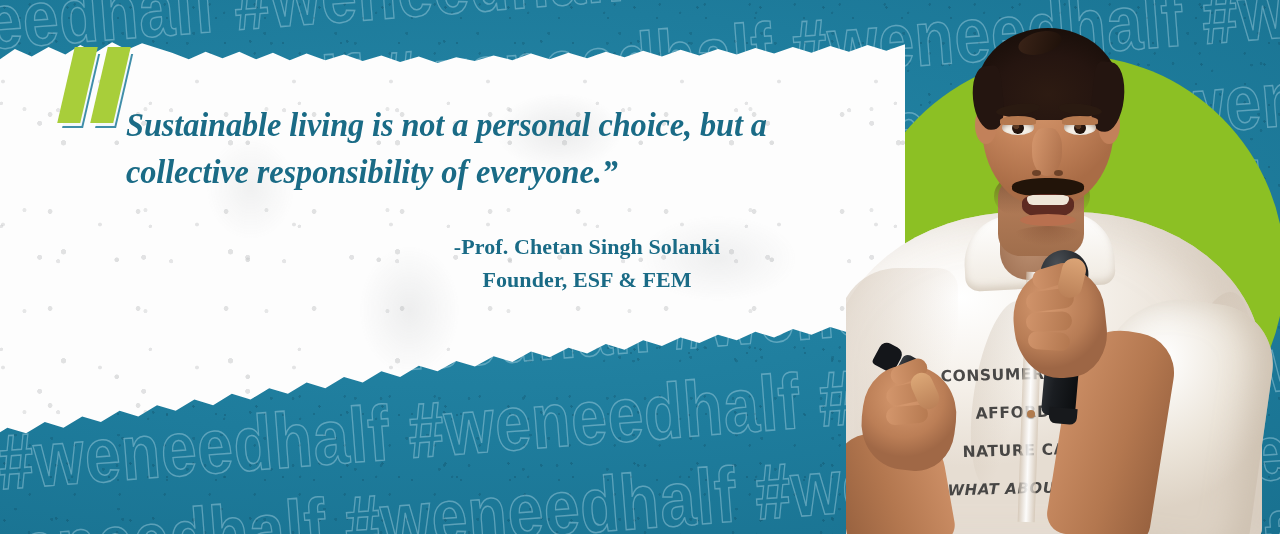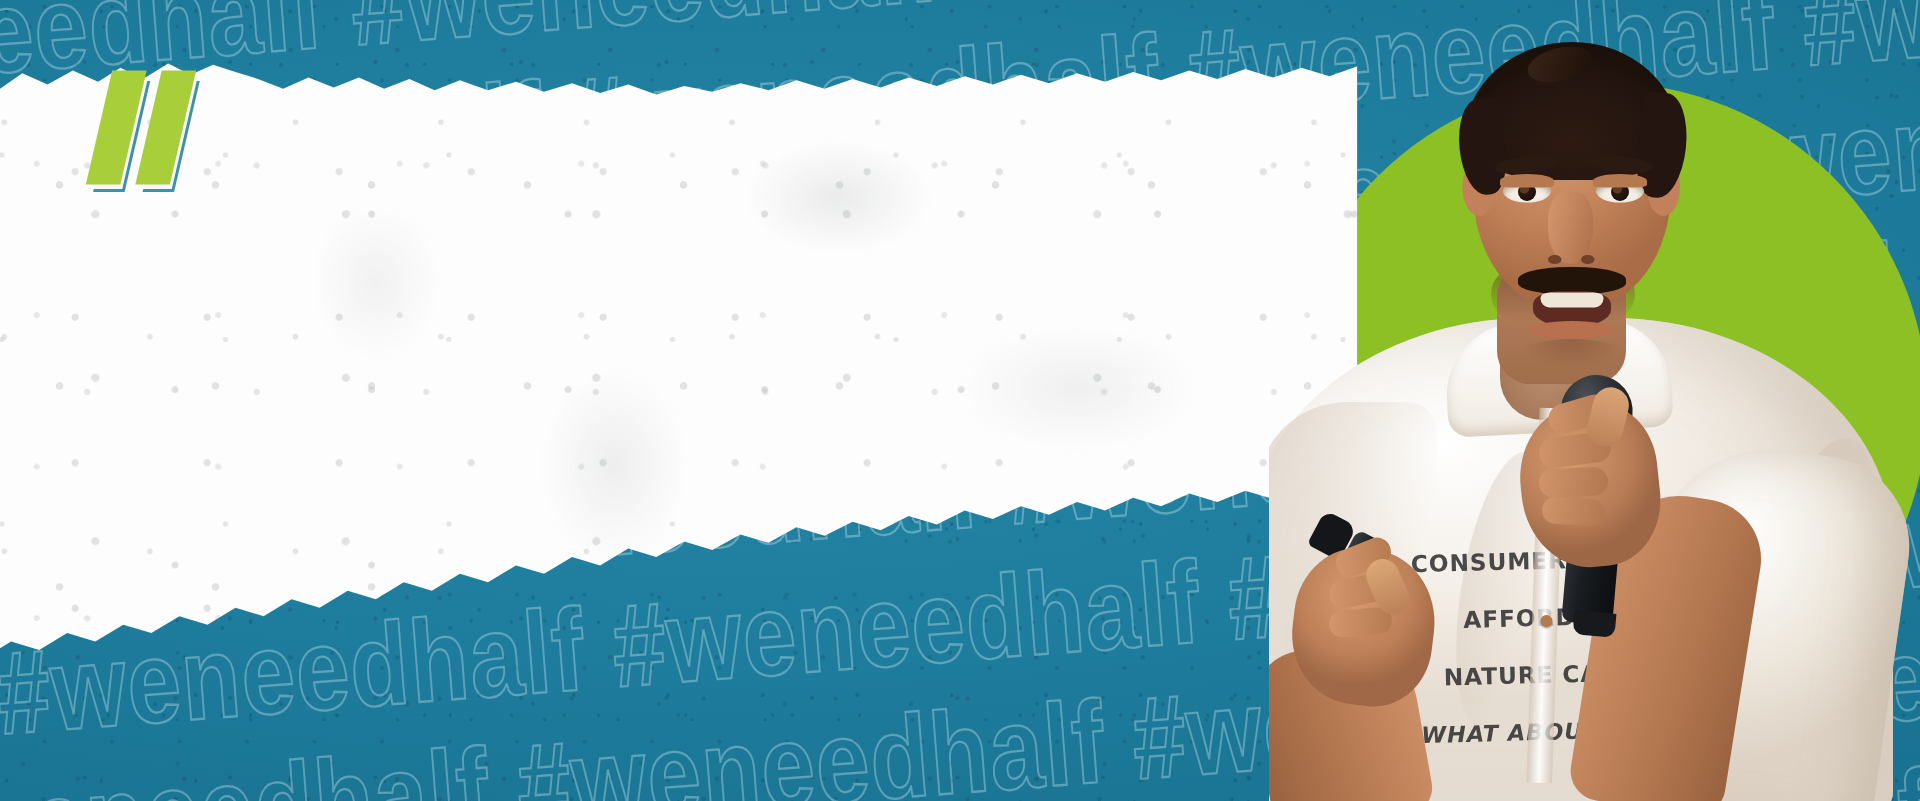--- a/index.html
+++ b/index.html
@@ -730,21 +730,29 @@
   <div class="paper">
     <div class="paper-texture"></div>
     <div class="paper-blotch"></div>
   </div>
 
   <div class="quote-mark">
     <div class="qm-bar b1"></div>
     <div class="qm-bar b2"></div>
   </div>
 
-
+  <div class="quote-block">
+    <div class="quote-line">Sustainable living is not a personal choice, but a</div>
+    <div class="quote-line">collective responsibility of everyone.”</div>
+  </div>
+
+  <div class="attribution">
+    <div class="attr-line">-Prof. Chetan Singh Solanki</div>
+    <div class="attr-line">Founder, ESF &amp; FEM</div>
+  </div>
 
   <div class="photo">
     <div class="photo-inner">
 
       <div class="torso"></div>
       <div class="torso-shade-l"></div>
       <div class="torso-fold-a"></div>
       <div class="torso-fold-b"></div>
       <div class="torso-fold-c"></div>
 

